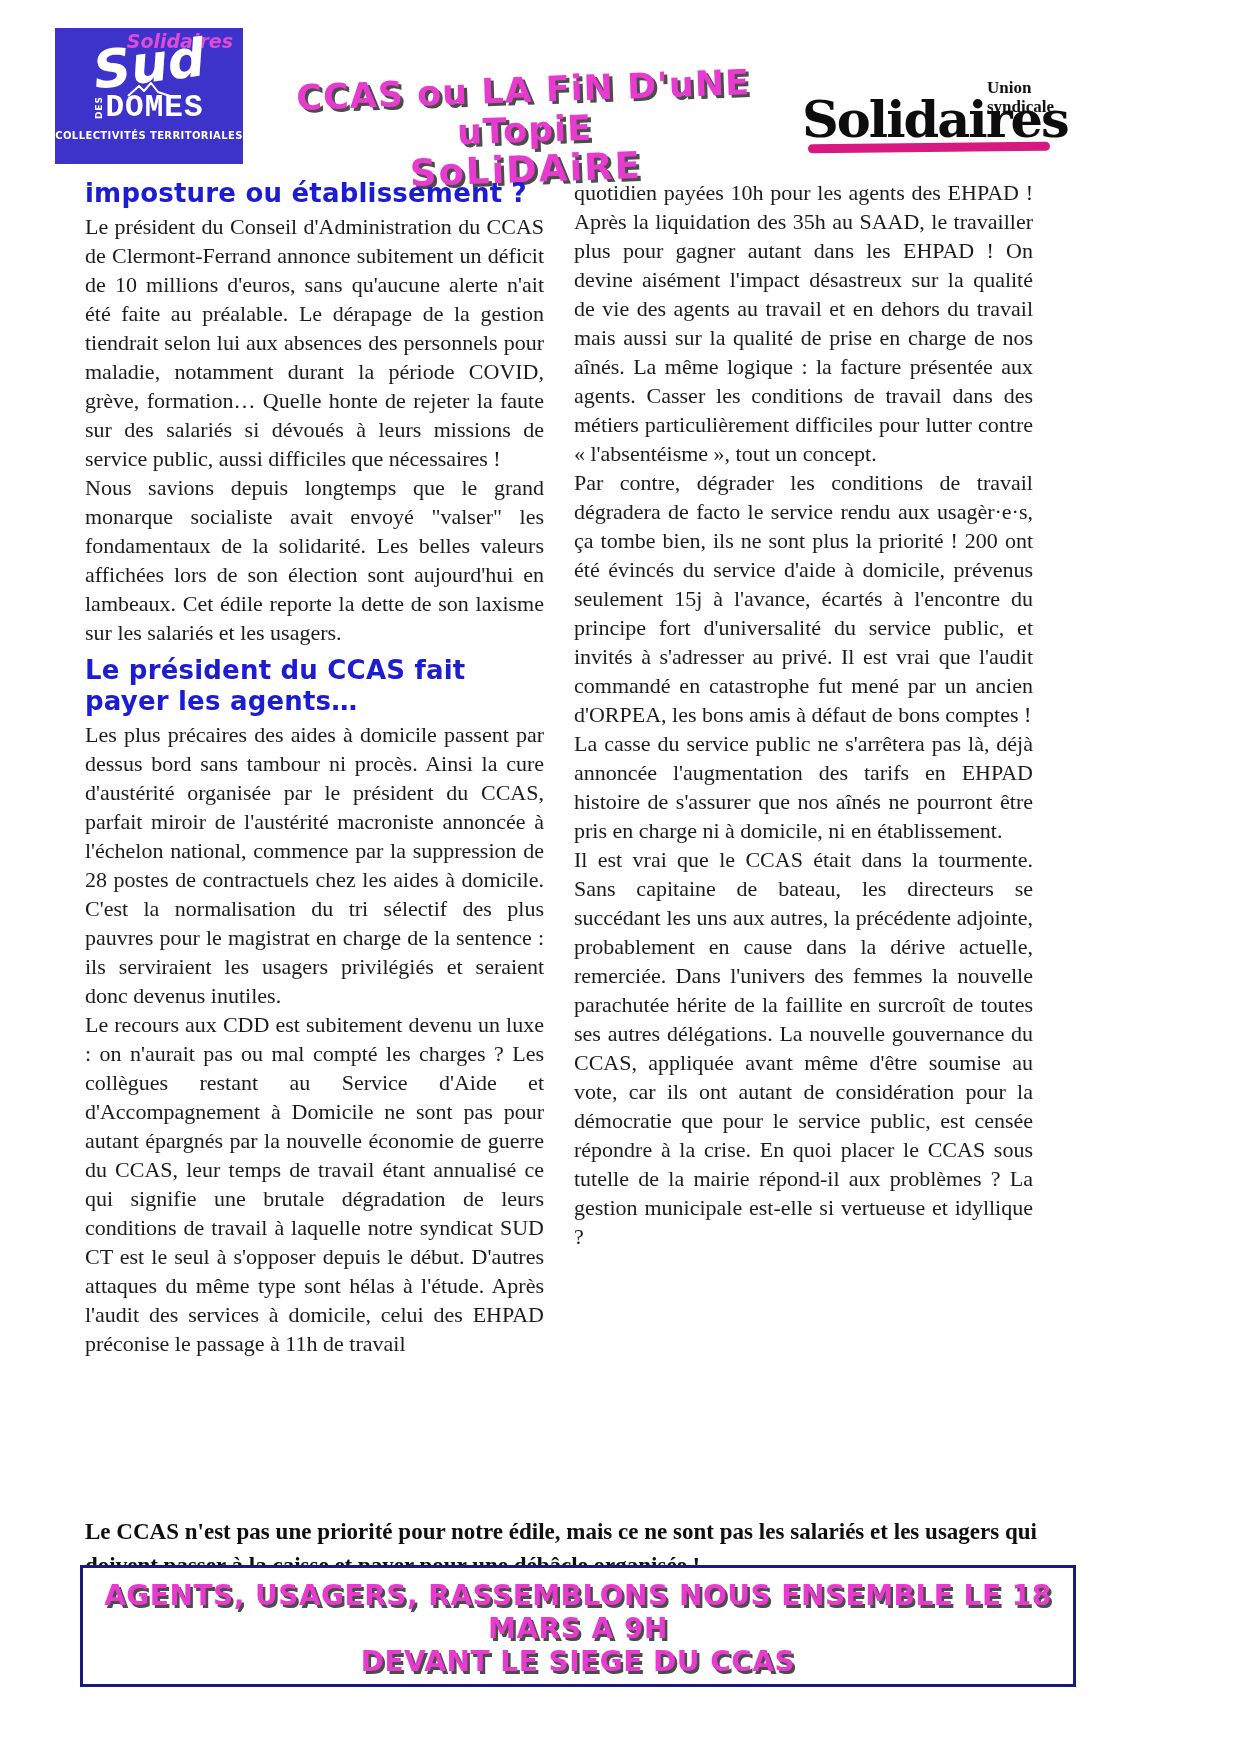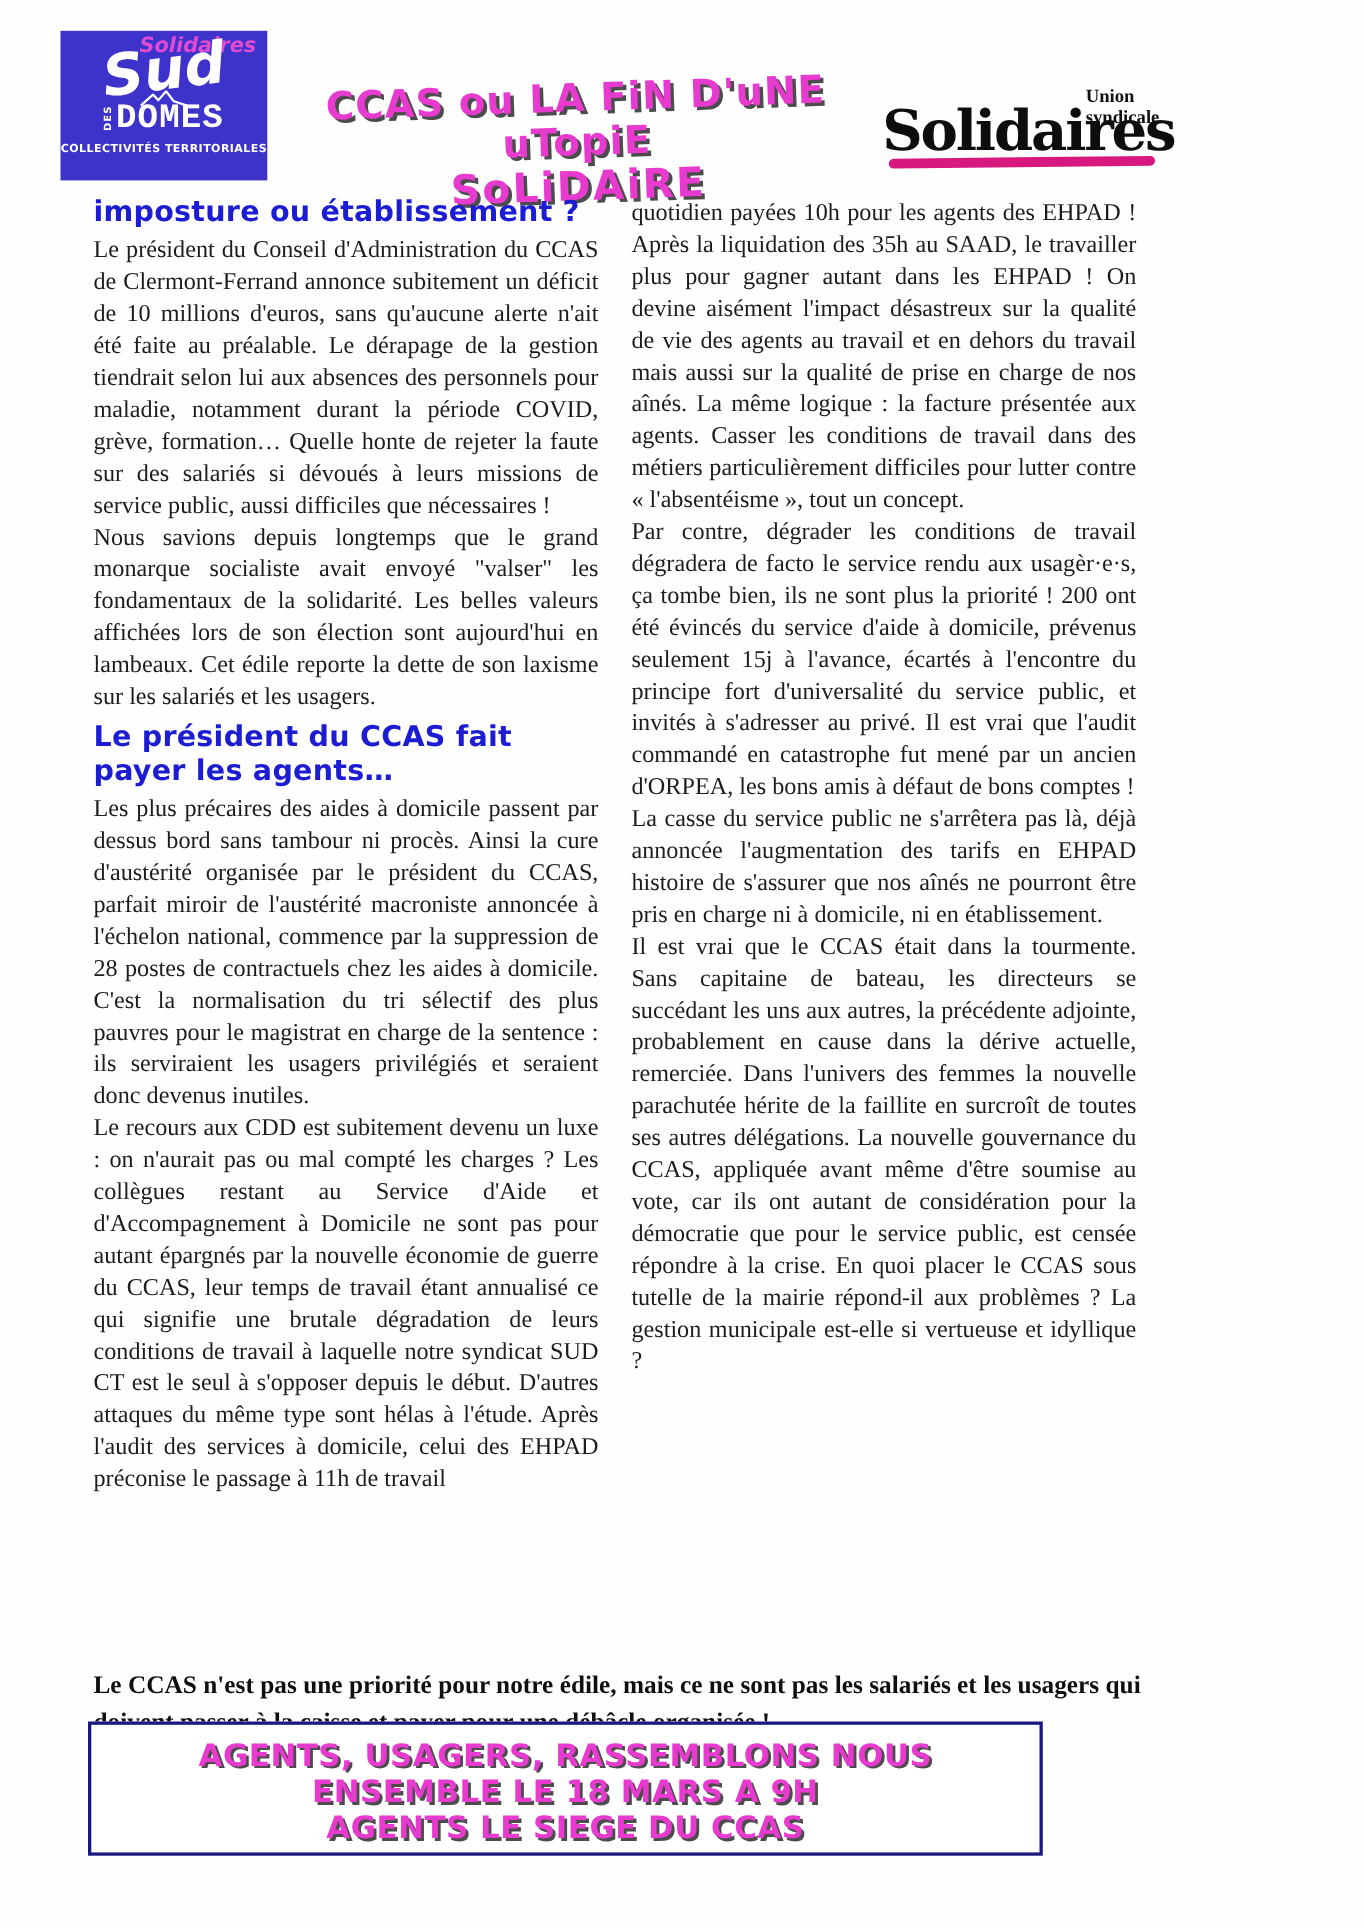--- a/index.html
+++ b/index.html
@@ -71,21 +71,21 @@
     text-align:left;
   }
   .blue-heading.first { margin-top:0; }
 
   
   .footer-statement {
     position:absolute; top:1492px; left:85px; width:952px;
     font-weight:bold; font-size:23px; line-height:34px; text-align:justify; color:#0f0f0f;
   }
   .banner {
-    position:absolute; top:1565px; left:80px; width:868px; box-sizing:border-box;
+    position:absolute; top:1565px; left:80px; width:996px; box-sizing:border-box;
     border:3px solid var(--banner-border-navy, #19197f);
     background:#fff; text-align:center; padding:11px 8px 6px 8px;
   }
   .banner-l1, .banner-l2 {
     font-family:"DejaVu Sans", sans-serif; font-weight:bold;
     color:var(--title-magenta, #e73ace); text-shadow:2.5px 2.5px 0 #4c4c4c;
     font-size:28px; line-height:33px; letter-spacing:0.5px;
   }
   .banner-address { font-family:"Liberation Serif", serif; font-weight:bold; font-size:19px; line-height:24px; color:#111; margin-top:1px; }
 </style>
@@ -137,16 +137,16 @@
       <p>Par contre, dégrader les conditions de travail dégradera de facto le service rendu aux usagèr·e·s, ça tombe bien, ils ne sont plus la priorité ! 200 ont été évincés du service d'aide à domicile, prévenus seulement 15j à l'avance, écartés à l'encontre du principe fort d'universalité du service public, et invités à s'adresser au privé. Il est vrai que l'audit commandé en catastrophe fut mené par un ancien d'ORPEA, les bons amis à défaut de bons comptes !</p>
       <p>La casse du service public ne s'arrêtera pas là, déjà annoncée l'augmentation des tarifs en EHPAD histoire de s'assurer que nos aînés ne pourront être pris en charge ni à domicile, ni en établissement.</p>
       <p>Il est vrai que le CCAS était dans la tourmente. Sans capitaine de bateau, les directeurs se succédant les uns aux autres, la précédente adjointe, probablement en cause dans la dérive actuelle, remerciée. Dans l'univers des femmes la nouvelle parachutée hérite de la faillite en surcroît de toutes ses autres délégations. La nouvelle gouvernance du CCAS, appliquée avant même d'être soumise au vote, car ils ont autant de considération pour la démocratie que pour le service public, est censée répondre à la crise. En quoi placer le CCAS sous tutelle de la mairie répond-il aux problèmes ? La gestion municipale est-elle si vertueuse et idyllique ?</p>
     </section>
   </div>
 
   <p class="footer-statement">Le CCAS n'est pas une priorité pour notre édile, mais ce ne sont pas les salariés et les usagers qui doivent passer à la caisse et payer pour une débâcle organisée !</p>
 
   <div class="banner">
     <div class="banner-l1">AGENTS, USAGERS, RASSEMBLONS NOUS ENSEMBLE LE 18 MARS A 9H</div>
-    <div class="banner-l2">AGENTS LE SIEGE DU CCAS</div>
+    <div class="banner-l2">DEVANT LE SIEGE DU CCAS</div>
   </div>
 
 </div>
 
 </body></html>

